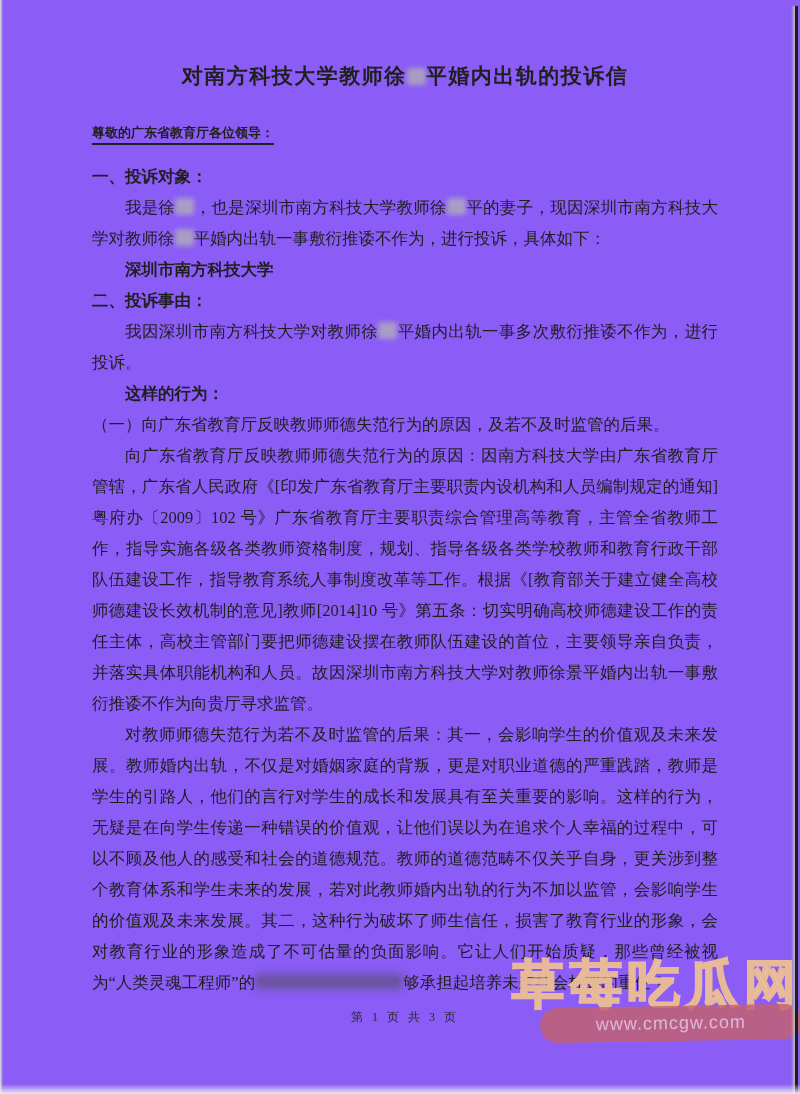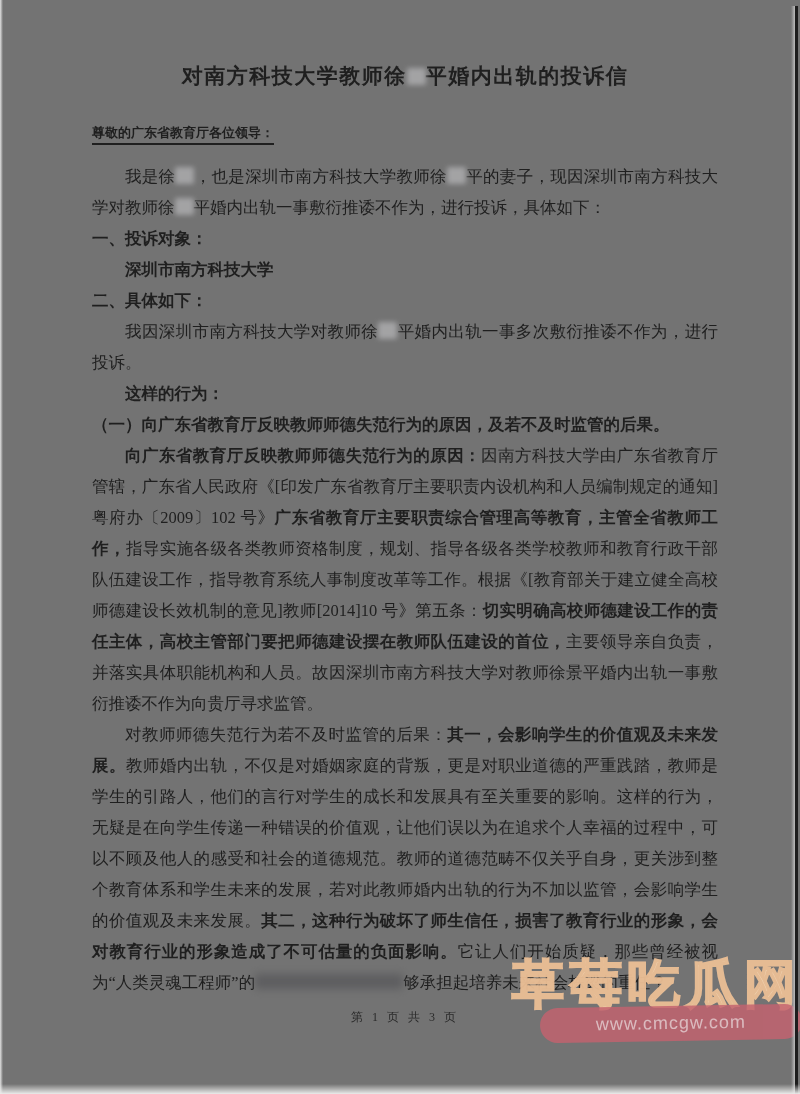--- a/index.html
+++ b/index.html
@@ -58,21 +58,21 @@
     font-size: 16.5px;
     line-height: 31px;
     text-align: justify;
     overflow-wrap: break-word;
   }
   .block.para { text-indent: 2em; }
   .block.para.noindent { text-indent: 0; }
   .block.line { text-indent: 2em; font-weight: bold; }
   .block.heading { font-weight: bold; text-indent: 0; }
   .block.heading.indent { text-indent: 2em; }
-  .b { font-weight: bold; }
+  .b { font-weight: normal; }
   .redact {
     display: inline-block;
     width: 19px; height: 17px;
     background: #b3b3b5;
     border-radius: 2px;
     filter: blur(2.5px);
     opacity: .75;
     vertical-align: -2px;
   }
   .redact.wide {
@@ -121,30 +121,30 @@
   }
   .wm-url {
     font-family: "Liberation Sans", "DejaVu Sans", sans-serif;
     font-size: 18px;
     letter-spacing: 1px;
   }
 </style>
 </head>
 <body>
 
-<div class="page" style="background: #737373;">
+<div class="page" style="background: #8b5cf6;">
 
   <div class="content">
     <div class="doc-title"><span>对南方科技大学教师徐</span><span class="redact"></span><span>平婚内出轨的投诉信</span></div>
     <div class="salutation">尊敬的广东省教育厅各位领导：</div>
     <div>
+        <div class="block heading"><span>一、投诉对象：</span></div>
         <div class="block para"><span>我是徐</span><span class="redact"></span><span>，也是深圳市南方科技大学教师徐</span><span class="redact"></span><span>平的妻子，现因深圳市南方科技大学对教师徐</span><span class="redact"></span><span>平婚内出轨一事敷衍推诿不作为，进行投诉，具体如下：</span></div>
-        <div class="block heading"><span>一、投诉对象：</span></div>
         <div class="block line"><span>深圳市南方科技大学</span></div>
-        <div class="block heading"><span>二、具体如下：</span></div>
+        <div class="block heading"><span>二、投诉事由：</span></div>
         <div class="block para"><span>我因深圳市南方科技大学对教师徐</span><span class="redact"></span><span>平婚内出轨一事多次敷衍推诿不作为，进行投诉。</span></div>
         <div class="block heading indent"><span>这样的行为：</span></div>
         <div class="block para noindent"><span class="b">（一）向广东省教育厅反映教师师德失范行为的原因，及若不及时监管的后果。</span></div>
         <div class="block para"><span class="b">向广东省教育厅反映教师师德失范行为的原因：</span><span>因南方科技大学由广东省教育厅管辖，广东省人民政府《[印发广东省教育厅主要职责内设机构和人员编制规定的通知]粤府办〔2009〕102 号》</span><span class="b">广东省教育厅主要职责综合管理高等教育，主管全省教师工作，</span><span>指导实施各级各类教师资格制度，规划、指导各级各类学校教师和教育行政干部队伍建设工作，指导教育系统人事制度改革等工作。根据《[教育部关于建立健全高校师德建设长效机制的意见]教师[2014]10 号》第五条：</span><span class="b">切实明确高校师德建设工作的责任主体，高校主管部门要把师德建设摆在教师队伍建设的首位，</span><span>主要领导亲自负责，并落实具体职能机构和人员。故因深圳市南方科技大学对教师徐景平婚内出轨一事敷衍推诿不作为向贵厅寻求监管。</span></div>
         <div class="block para"><span>对教师师德失范行为若不及时监管的后果：</span><span class="b">其一，会影响学生的价值观及未来发展。</span><span>教师婚内出轨，不仅是对婚姻家庭的背叛，更是对职业道德的严重践踏，教师是学生的引路人，他们的言行对学生的成长和发展具有至关重要的影响。这样的行为，无疑是在向学生传递一种错误的价值观，让他们误以为在追求个人幸福的过程中，可以不顾及他人的感受和社会的道德规范。教师的道德范畴不仅关乎自身，更关涉到整个教育体系和学生未来的发展，若对此教师婚内出轨的行为不加以监管，会影响学生的价值观及未来发展。</span><span class="b">其二，这种行为破坏了师生信任，损害了教育行业的形象，会对教育行业的形象造成了不可估量的负面影响。</span><span>它让人们开始质疑，那些曾经被视为“人类灵魂工程师”的</span><span class="redact wide"></span><span>够承担起培养未来社会栋梁的重任？</span></div>
       </div>
     <div class="footer">第 1 页 共 3 页</div>
   </div>
 
   <div class="wm-text" style="color: rgb(248, 220, 186); -webkit-text-stroke: 2px rgb(236, 191, 149);">草莓吃瓜网</div>

